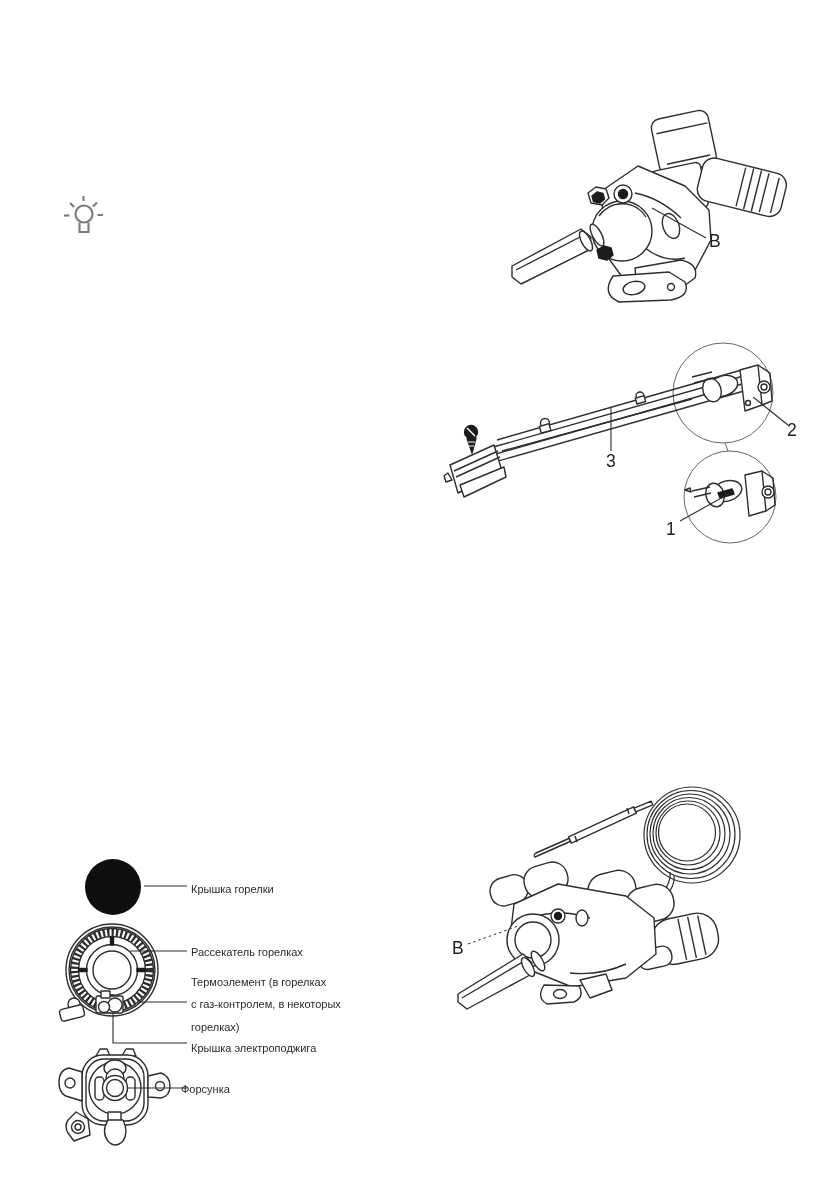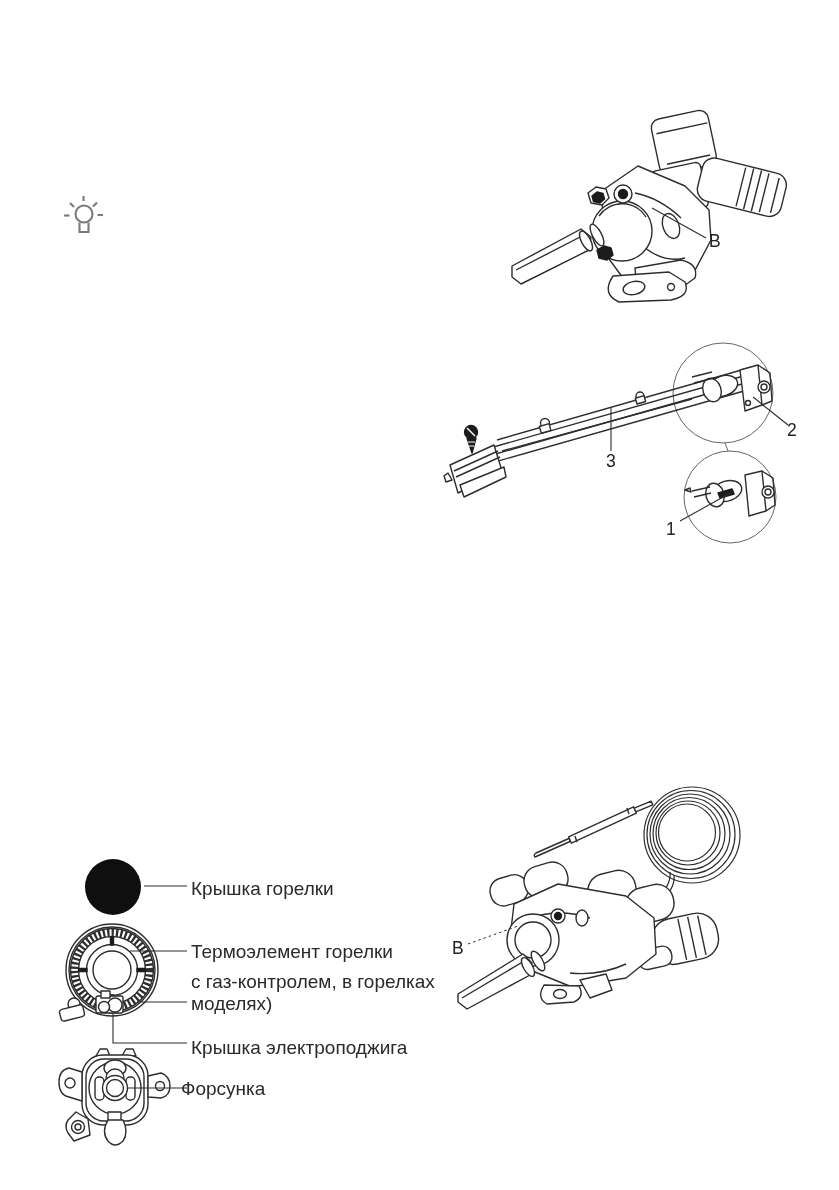--- a/index.html
+++ b/index.html
@@ -8,21 +8,21 @@
     width:839px;height:1190px;
     background:#ffffff;
     font-family:"Liberation Sans", sans-serif;
     overflow:hidden;
     margin:0 auto;
   }
   .fig{position:absolute;overflow:visible;}
   .label{
     position:absolute;
     color:#2a2a2a;
-    font-size:19px;
+    font-size:11px;
     line-height:22.3px;
     white-space:nowrap;
   }
   .label span{display:block;}
   .callout{
     font-family:"Liberation Sans", sans-serif;
     font-size:17.5px;
     fill:#222222;
   }
   .ink{fill:#ffffff;stroke:#2d2d2d;stroke-width:1.4;stroke-linejoin:round;}
@@ -209,25 +209,26 @@
       <rect x="68" y="262" width="13" height="9"></rect>
       <path d="M68,270 Q61,282 68,291 Q75,299 83,291 Q89,282 83,270 Z"></path>
     </g>
     <line class="ink-thin" x1="88" y1="238" x2="147" y2="238"></line>
   </svg>
 
   <div class="label" style="left:191px;top:878px">
     <span>Крышка горелки</span>
   </div>
   <div class="label" style="left:191px;top:941px">
-    <span>Термоэлемент горелки</span>
+    <span>Рассекатель горелках</span>
   </div>
   <div class="label" style="left:191px;top:971px">
-    <span>с газ-контролем, в горелках</span>
-    <span>моделях)</span>
+    <span>Термоэлемент (в горелках</span>
+    <span>с газ-контролем, в некоторых</span>
+    <span>горелках)</span>
   </div>
   <div class="label" style="left:191px;top:1037px">
     <span>Крышка электроподжига</span>
   </div>
   <div class="label" style="left:181px;top:1078px">
     <span>Форсунка</span>
   </div>
 
   <svg class="fig" style="left:430px;top:768px" width="390" height="300" viewBox="0 0 390 300">
 

